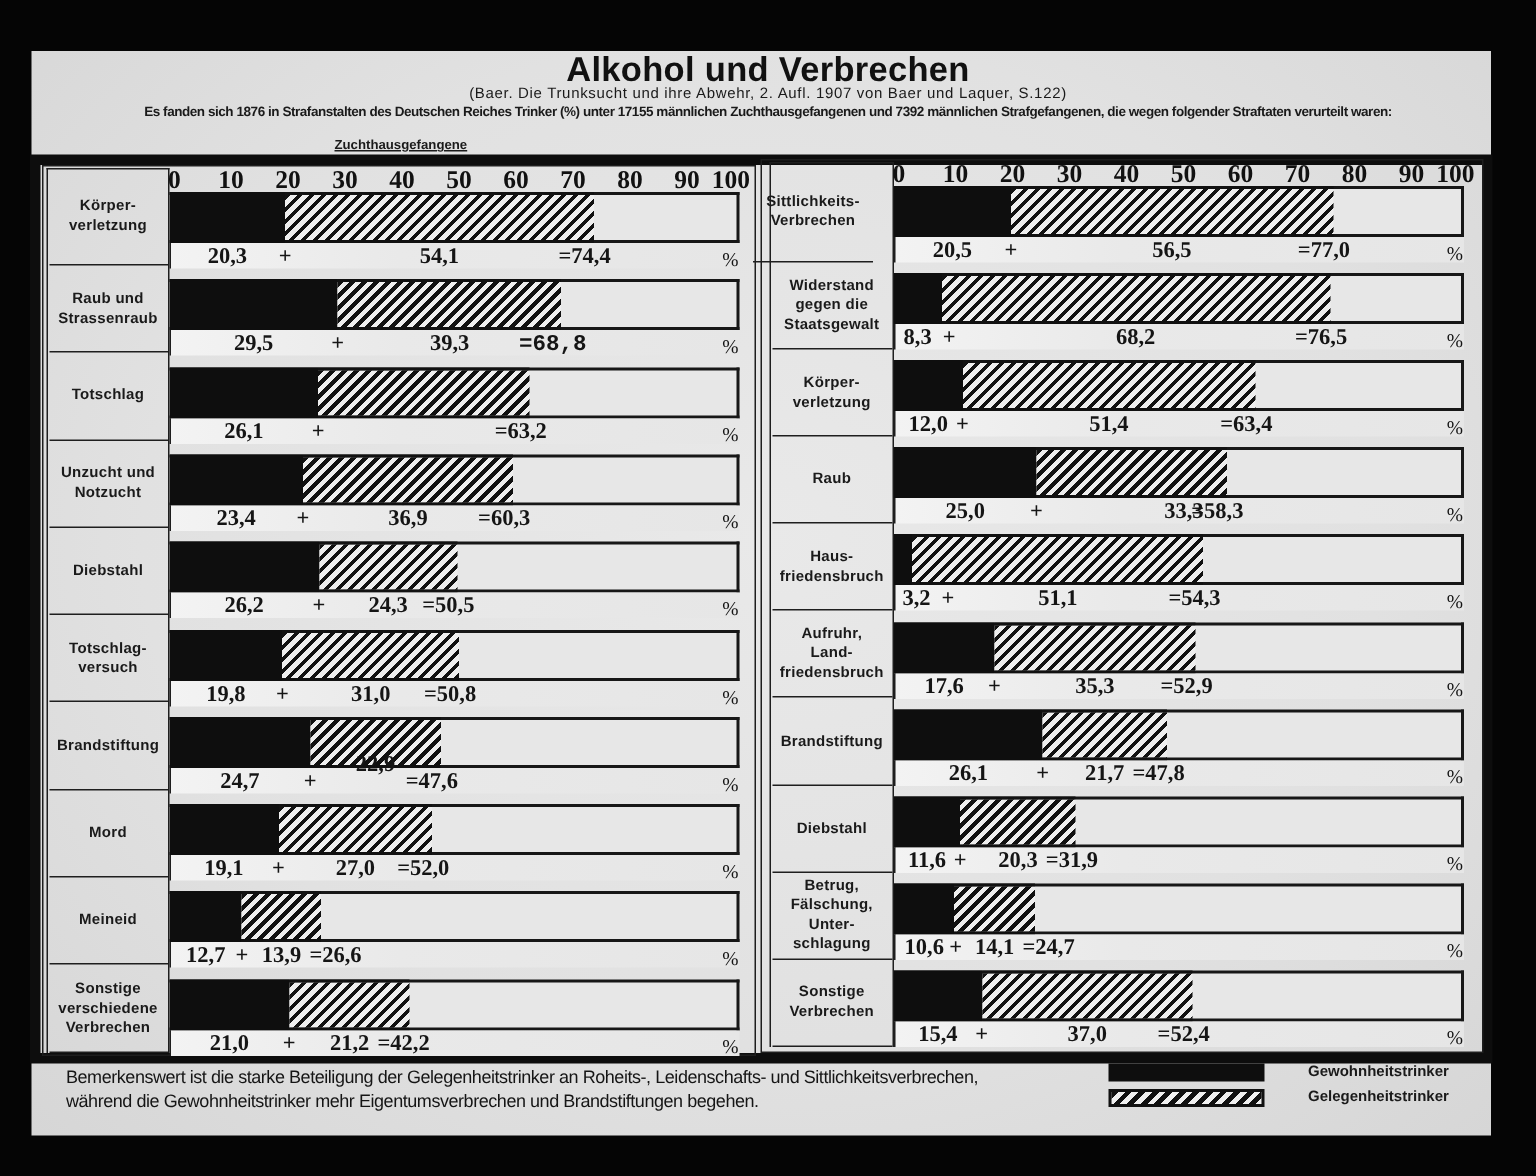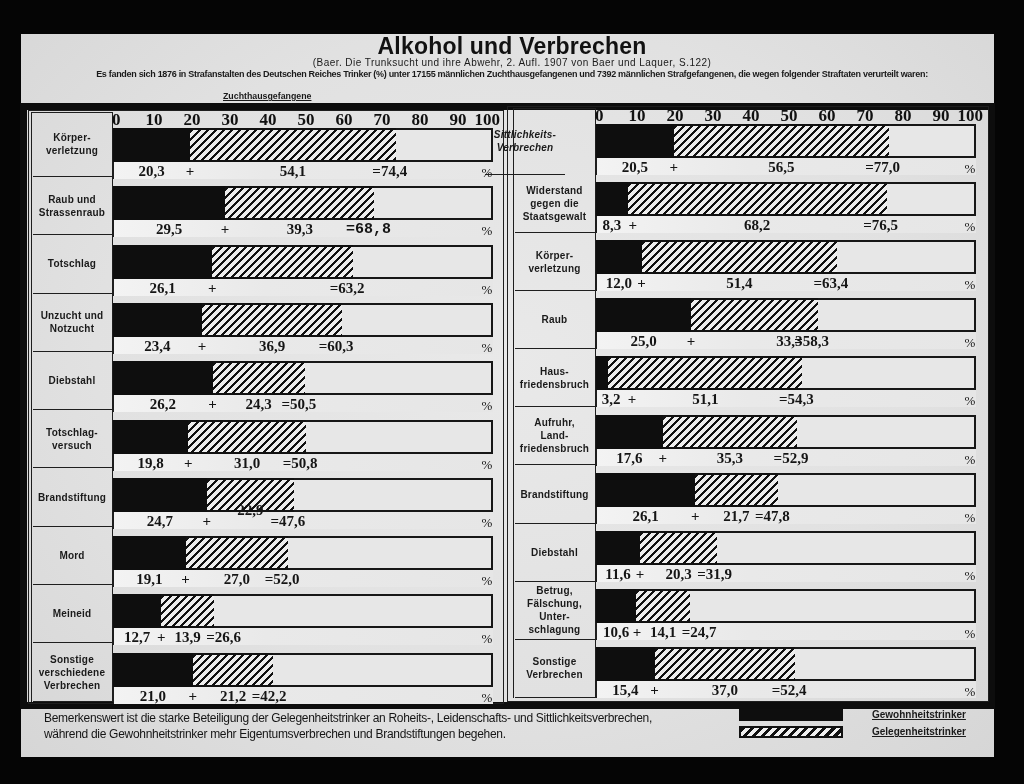--- a/index.html
+++ b/index.html
@@ -69,21 +69,21 @@
   .pct { font-size:13px; font-weight:normal; }
   .note {
     position:absolute; left:44px; font-size:12px; letter-spacing:-0.3px; white-space:nowrap; color:#151515;
   }
   .legend-swatch { position:absolute; left:739px; width:104px; box-sizing:border-box; }
   .legend-solid { top:709px; height:12px; background:#0e0e0e; }
   .legend-hatch {
     top:726px; height:12px; border:2px solid #111;
     background:repeating-linear-gradient(135deg, #111 0px, #111 3.2px, #f0f0f0 3.2px, #f0f0f0 6.4px);
   }
-  .legend-label { position:absolute; left:872px; font-size:10px; font-weight:bold; white-space:nowrap; color:#1a1a1a;text-decoration:underline; }
+  .legend-label { position:absolute; left:872px; font-size:10px; font-weight:bold; white-space:nowrap; color:#1a1a1a; }
 </style>
 </head>
 <body>
 
 <div class="paper"></div>
 
 <div class="title">Alkohol und Verbrechen</div>
 <div class="source">(Baer. Die Trunksucht und ihre Abwehr, 2. Aufl. 1907 von Baer und Laquer, S.122)</div>
 <div class="intro">Es fanden sich 1876 in Strafanstalten des Deutschen Reiches Trinker (%) unter 17155 männlichen Zuchthausgefangenen und 7392 männlichen Strafgefangenen, die wegen folgender Straftaten verurteilt waren:</div>
 
@@ -249,21 +249,21 @@
     <span class="tick" style="top: 107px; left: 637px; transform: translateX(-50%);">10</span>
     <span class="tick" style="top: 107px; left: 675px; transform: translateX(-50%);">20</span>
     <span class="tick" style="top: 107px; left: 713px; transform: translateX(-50%);">30</span>
     <span class="tick" style="top: 107px; left: 751px; transform: translateX(-50%);">40</span>
     <span class="tick" style="top: 107px; left: 789px; transform: translateX(-50%);">50</span>
     <span class="tick" style="top: 107px; left: 827px; transform: translateX(-50%);">60</span>
     <span class="tick" style="top: 107px; left: 865px; transform: translateX(-50%);">70</span>
     <span class="tick" style="top: 107px; left: 903px; transform: translateX(-50%);">80</span>
     <span class="tick" style="top: 107px; left: 941px; transform: translateX(-50%);">90</span>
     <span class="tick" style="top: 107px; left: 983px; transform: translateX(-100%);">100</span>
-  <div class="label-cell" style="left: 485px; top: 108px; width: 80px; height: 67px; font-style: italic;">
+  <div class="label-cell" style="left: 502px; top: 108px; width: 80px; height: 67px;">
       <span>Sittlichkeits-</span>
       <span>Verbrechen</span>
     </div>
   <div class="track" style="left: 596px; top: 124px; width: 380px; height: 34px;"></div>
   <div class="seg-black" style="left: 596px; top: 124px; width: 77.9px; height: 34px;"></div>
   <div class="seg-hatch" style="left: 673.9px; top: 124px; width: 214.7px; height: 34px;"></div>
   <div class="strip" style="left: 596px; top: 158px; width: 380px; height: 17px;"></div>
   <span class="val v-hab" style="left: 634.95px; top: 160px;">20,5</span>
   <span class="val v-plus" style="left: 673.9px; top: 160px;">+</span>
   <span class="val v-occ" style="left: 781.25px; top: 160px;">56,5</span>

